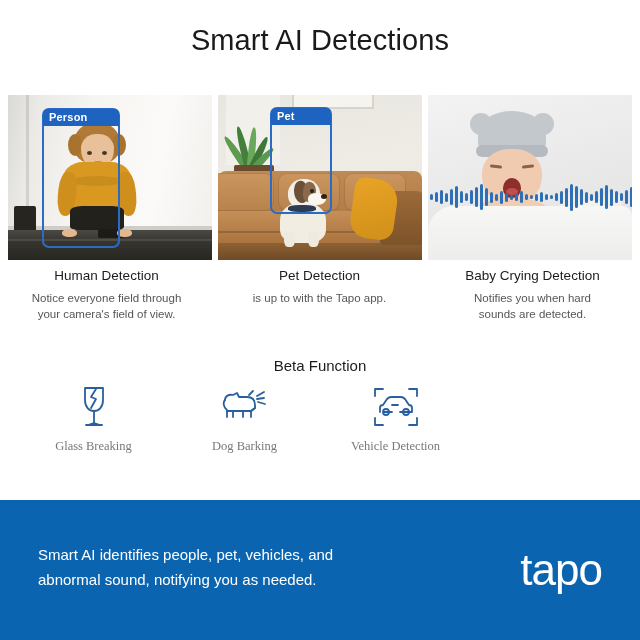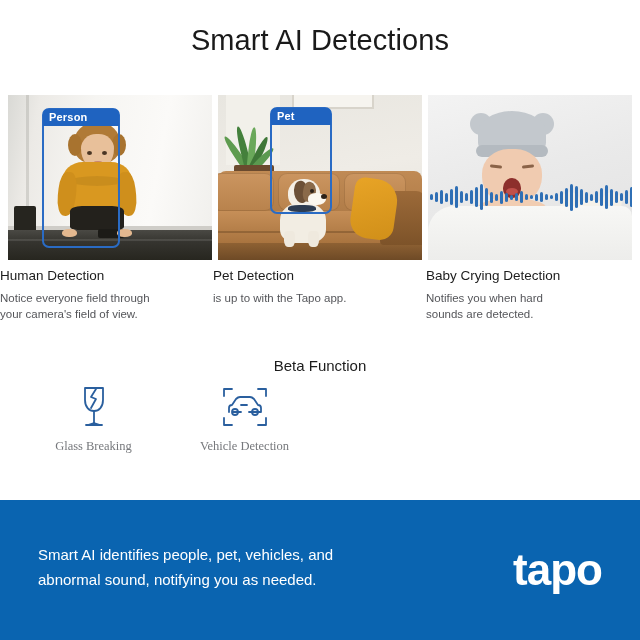--- a/index.html
+++ b/index.html
@@ -372,21 +372,21 @@
   }
   #box-person { left: 34px; top: 13px; width: 78px; height: 140px; }
   #box-pet    { left: 52px; top: 12px; width: 62px; height: 107px; }
 
   
   .captions {
     position: absolute;
     top: 268px; left: 0; width: 640px;
     display: flex;
   }
-  .caption { width: 213px; }
+  .caption { width: 213px; text-align: center; }
   .caption-title {
     font-size: 13.5px;
     color: #1c1c1c;
     margin-bottom: 8px;
   }
   .caption-desc {
     font-size: 11.5px;
     color: #55565a;
     line-height: 15.5px;
   }
@@ -433,21 +433,21 @@
     width: 420px;
     color: #ffffff;
     font-size: 15px;
     line-height: 25px;
   }
   .banner-logo {
     position: absolute;
     right: 38px; top: 48px;
     color: #ffffff;
     font-size: 44px;
-    font-weight: bold;
+    font-weight: normal;
     letter-spacing: -1px;
     line-height: 44px;
     margin-left: 7px;
   }
 </style>
 </head>
 <body>
 
 <div class="page">
 
@@ -625,20 +625,33 @@
           <path d="M20 27 V39"></path>
           <path d="M12 41 H28"></path>
           <path d="M20 39 L14 41"></path>
           <path d="M20 39 L26 41"></path>
           <path d="M22 5 L17 13 L22 15 L17 24"></path>
         </svg>
       </div>
       <div class="beta-label">Glass Breaking</div>
     </div>
 
+    <div class="beta-item">
+      <div class="beta-icon">
+        <svg width="52" height="42" viewBox="0 0 52 42" fill="none" stroke="#2a5f9e" stroke-width="1.8" stroke-linecap="round" stroke-linejoin="round">
+          <path d="M6 14 C6 10 10 8 14 9 L18 7 L20 11 L28 11 C33 11 36 14 36 19 L36 22 L32 25 L32 31 M24 25 L24 31 M14 25 L14 31 M8 25 L8 31"></path>
+          <path d="M6 14 C4 16 4 21 8 24 L8 25 L32 25 L36 22"></path>
+          <path d="M30 9 L34 5"></path>
+          <path d="M38 10 L45 6"></path>
+          <path d="M39 16 L46 18"></path>
+          <path d="M38 13 L45 12"></path>
+        </svg>
+      </div>
+      <div class="beta-label">Dog Barking</div>
+    </div>
 
 
     <div class="beta-item">
       <div class="beta-icon">
         <svg width="50" height="46" viewBox="0 0 50 46" fill="none" stroke="#2a5f9e" stroke-width="1.8" stroke-linecap="round" stroke-linejoin="round">
           <path d="M4 12 V5 H12"></path>
           <path d="M38 5 H46 V12"></path>
           <path d="M46 34 V41 H38"></path>
           <path d="M12 41 H4 V34"></path>
           <path d="M9 28 V24 C9 22 10 21 12 21 L16 15 C17 14 18 13 20 13 H30 C32 13 33 14 34 15 L38 21 C40 21 41 22 41 24 V28 H37"></path>

